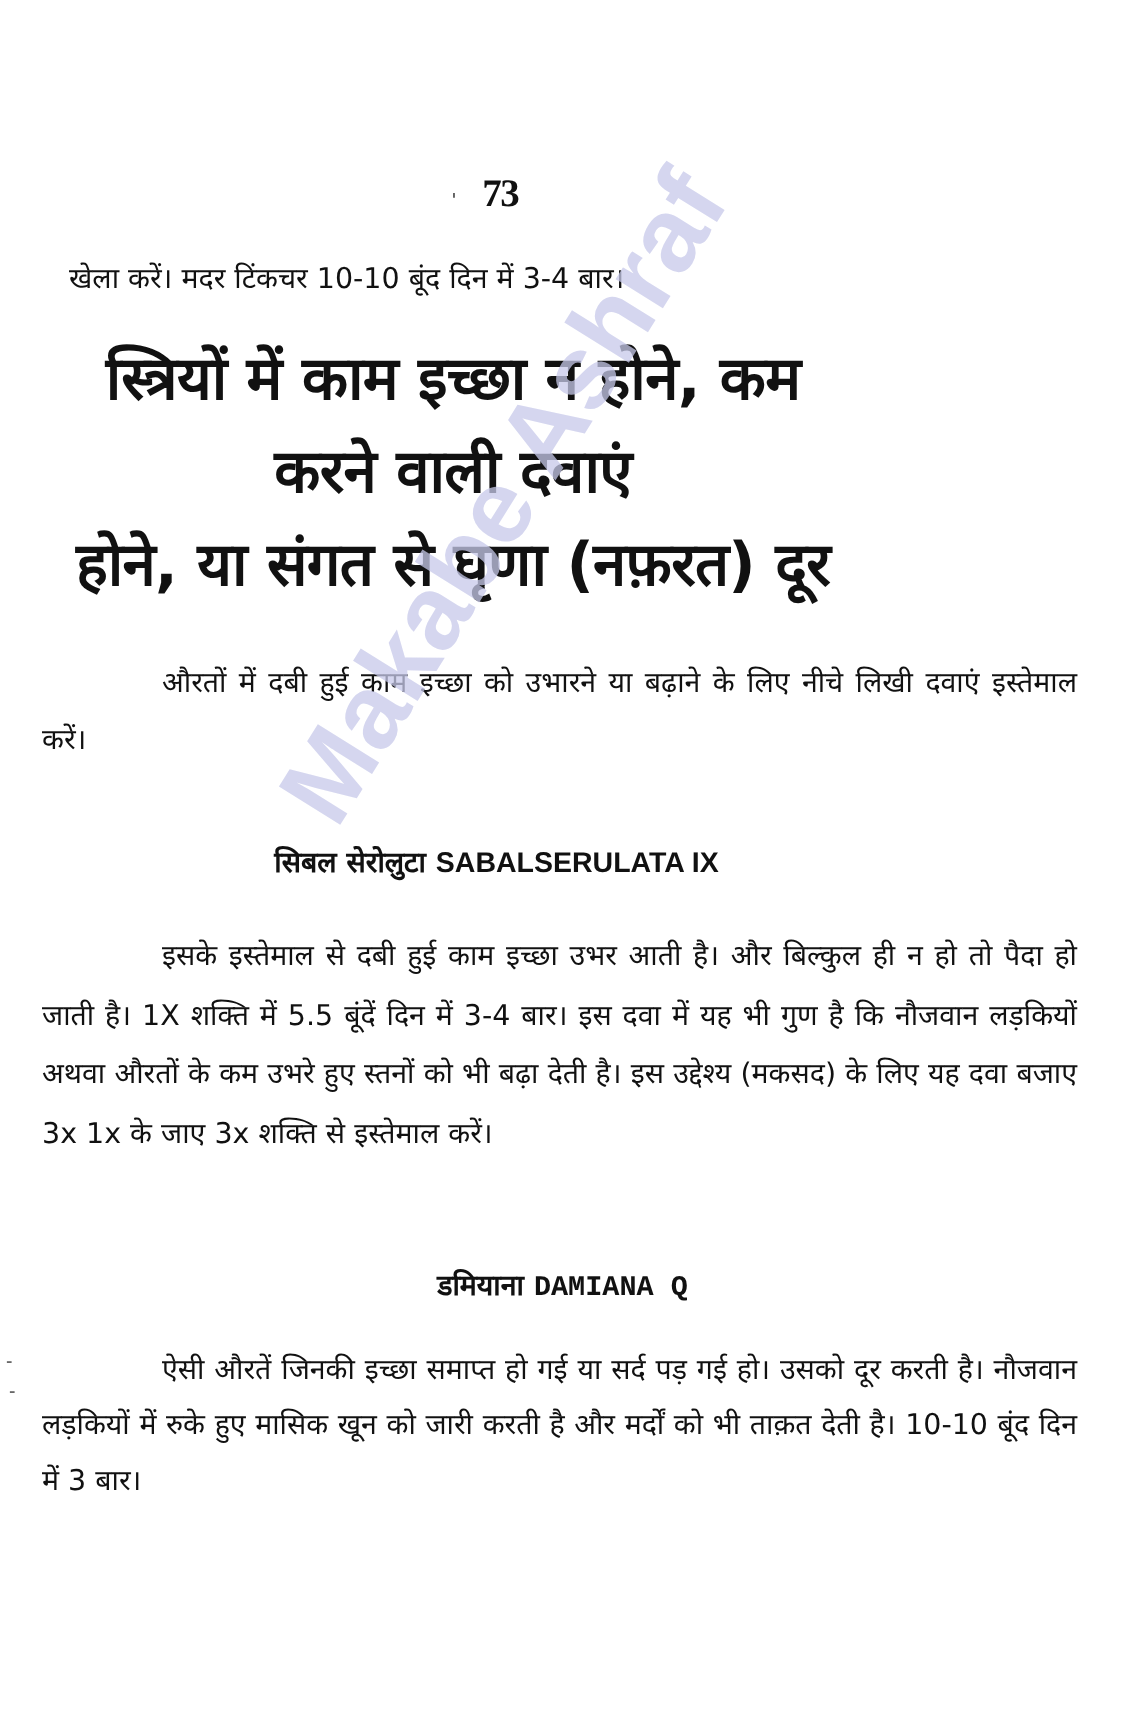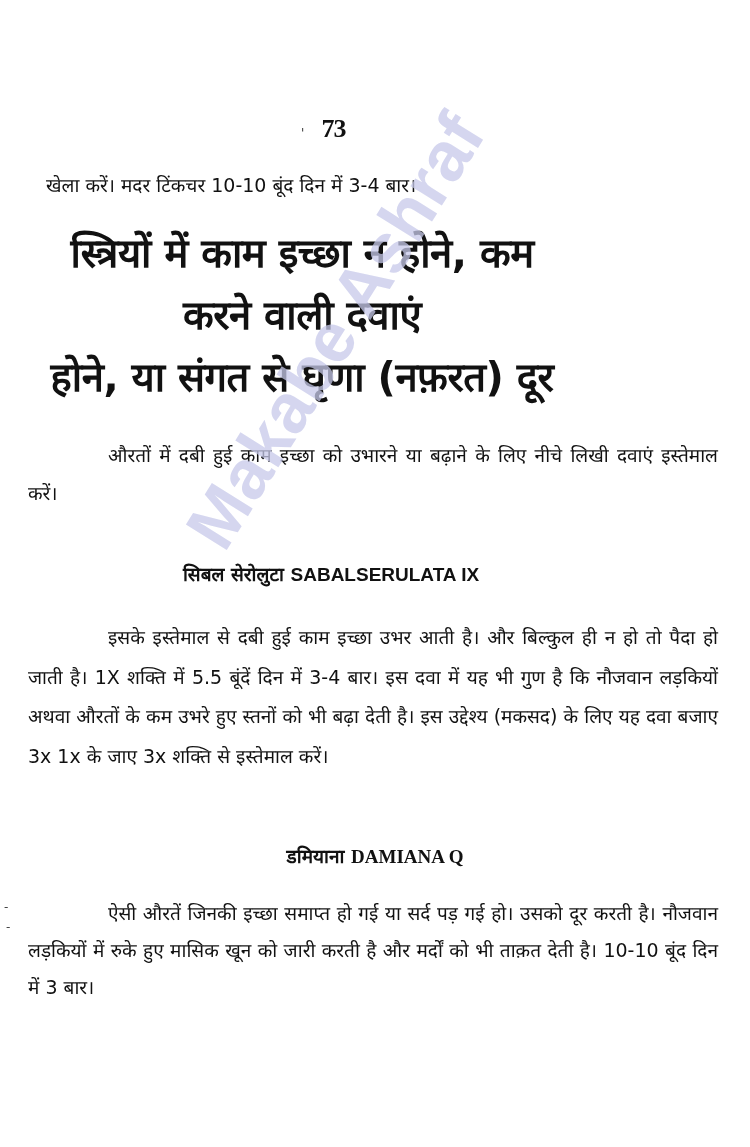--- a/index.html
+++ b/index.html
@@ -18,21 +18,21 @@
     position: absolute; left: 0; width: 604px; text-align: center; font-weight: bold;
     font-size: 40px; line-height: 62px; top: 222px; letter-spacing: -0.5px;
   }
   .para { position: absolute; left: 28px; width: 690px; font-size: 19px; line-height: 38px; text-align: justify; }
   .para .indent { display: inline-block; width: 80px; }
   .p1 { top: 436px; }
   .h1 { position: absolute; top: 561px; left: 0; width: 662px; text-align: center; font-size: 19px; font-weight: bold; }
   .h1 .latin { font-family: "Liberation Sans", sans-serif; }
   .p2 { top: 618px; line-height: 39.5px; }
   .h2 { position: absolute; top: 843px; left: 0; width: 750px; text-align: center; font-size: 19px; font-weight: bold; }
-  .h2 .latin { font-family: Liberation Serif, serif; }
+  .h2 .latin { font-family: Liberation Mono, monospace; }
   .p3 { top: 895px; line-height: 37px; }
   .watermark {
     position: absolute; left: 170px; top: 520px; font-family: "Liberation Sans", sans-serif;
     font-size: 70px; font-weight: bold; color: #c7c9ea; opacity: 0.75; transform: rotate(-58deg);
     transform-origin: left top; white-space: nowrap; pointer-events: none;
   }
   .mark { position: absolute; font-size: 12px; color: #444; }
 </style>
 </head>
 <body>

